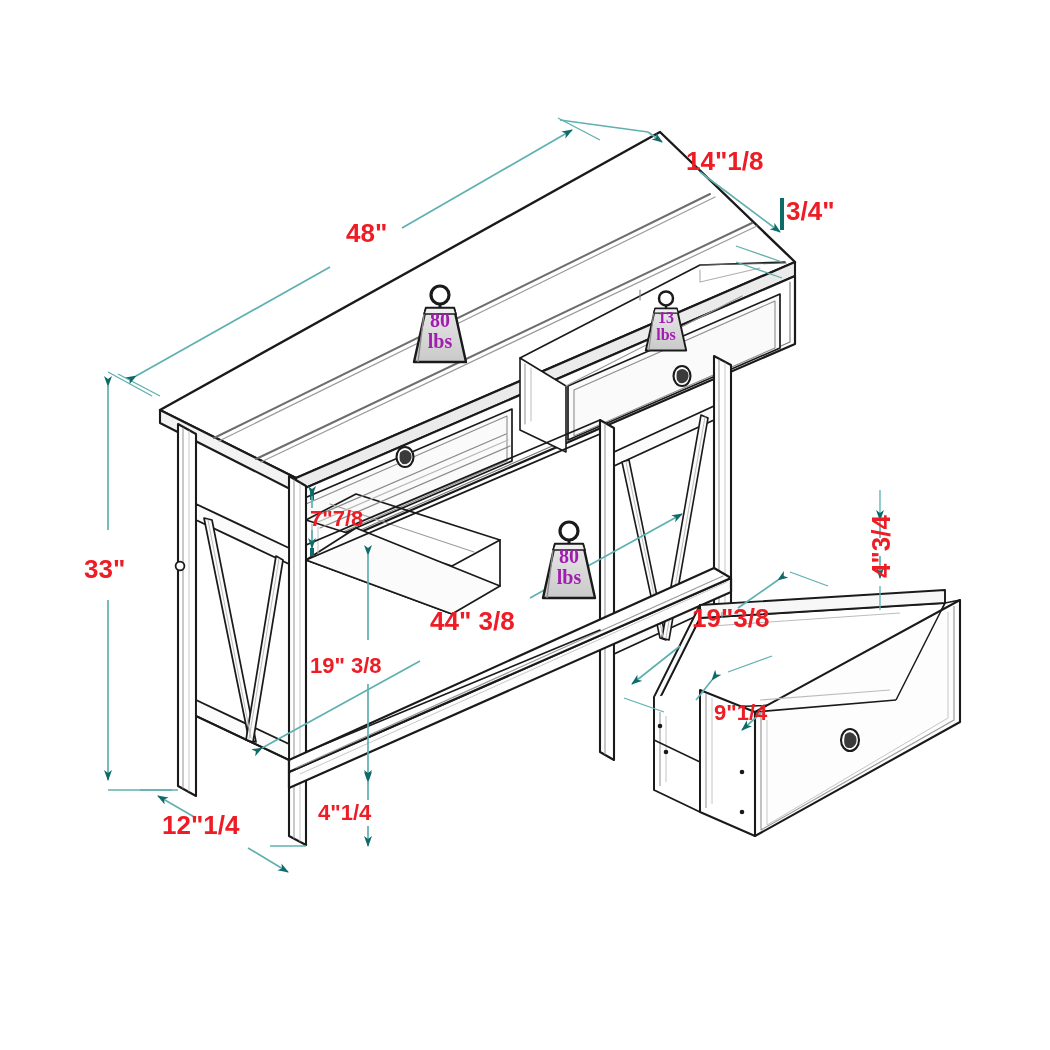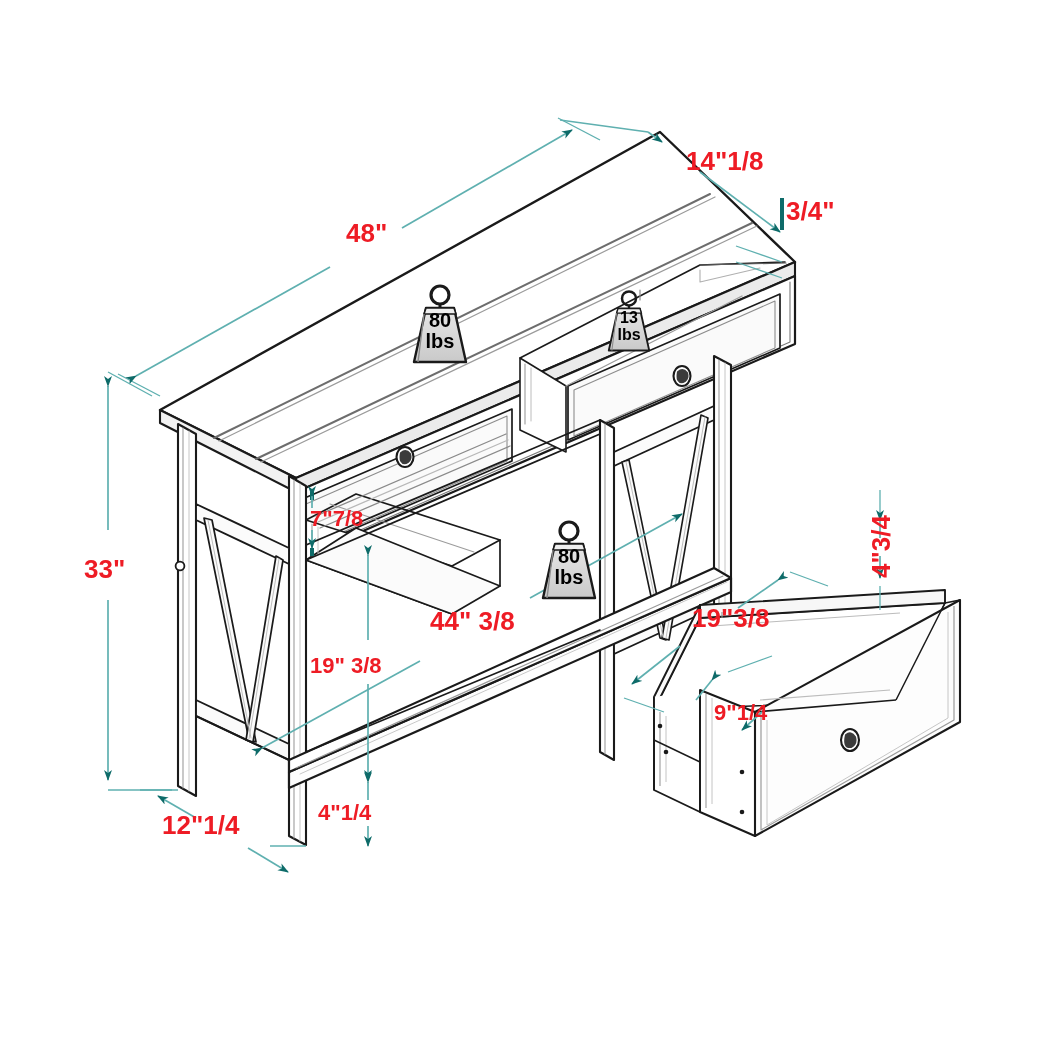--- a/index.html
+++ b/index.html
@@ -44,24 +44,24 @@
     position: absolute;
     width: 72px;
     height: 84px;
   }
   .weight-badge .wtext {
     position: absolute;
     left: 0;
     top: 28px;
     width: 72px;
     text-align: center;
-    font-family: Liberation Sans, sans-serif;
+    font-family: Liberation Serif, serif;
     font-weight: bold;
     font-size: 20px;
-    color: #000000;
+    color: #a21caf;
     line-height: 1.05;
     pointer-events: none;
   }
   .weight-badge.small { width: 56px; height: 66px; }
   .weight-badge.small .wtext { width: 56px; top: 22px; font-size: 16px; }
 </style>
 </head>
 <body>
 
 <div id="stage">
@@ -333,21 +333,21 @@
     <svg viewBox="0 0 72 84" width="72" height="84">
       <circle cx="36" cy="13" r="9" fill="none" stroke="#1a1a1a" stroke-width="3.2"></circle>
       <path d="M36,22 L36,28" stroke="#1a1a1a" stroke-width="3"></path>
       <path d="M22,26 L50,26 L62,80 L10,80 Z" fill="url(#gW)" stroke="#1a1a1a" stroke-width="2.4" stroke-linejoin="round"></path>
       <path d="M22,26 L50,26 L52,32 L20,32 Z" fill="#efefef" stroke="#1a1a1a" stroke-width="1.6"></path>
       <path d="M20,32 L14,80" stroke="#8c8c8c" stroke-width="1.4" fill="none"></path>
     </svg>
     <div class="wtext"><span>80</span><br><span>lbs</span></div>
   </div>
 
-  <div class="weight-badge small" style="left:601px; top:288px;">
+  <div class="weight-badge small" style="left:638px; top:288px;">
     <svg viewBox="0 0 72 84" width="56" height="66">
       <circle cx="36" cy="13" r="9" fill="none" stroke="#1a1a1a" stroke-width="3.2"></circle>
       <path d="M36,22 L36,28" stroke="#1a1a1a" stroke-width="3"></path>
       <path d="M22,26 L50,26 L62,80 L10,80 Z" fill="url(#gW)" stroke="#1a1a1a" stroke-width="2.4" stroke-linejoin="round"></path>
       <path d="M22,26 L50,26 L52,32 L20,32 Z" fill="#efefef" stroke="#1a1a1a" stroke-width="1.6"></path>
       <path d="M20,32 L14,80" stroke="#8c8c8c" stroke-width="1.4" fill="none"></path>
     </svg>
     <div class="wtext"><span>13</span><br><span>lbs</span></div>
   </div>
 

